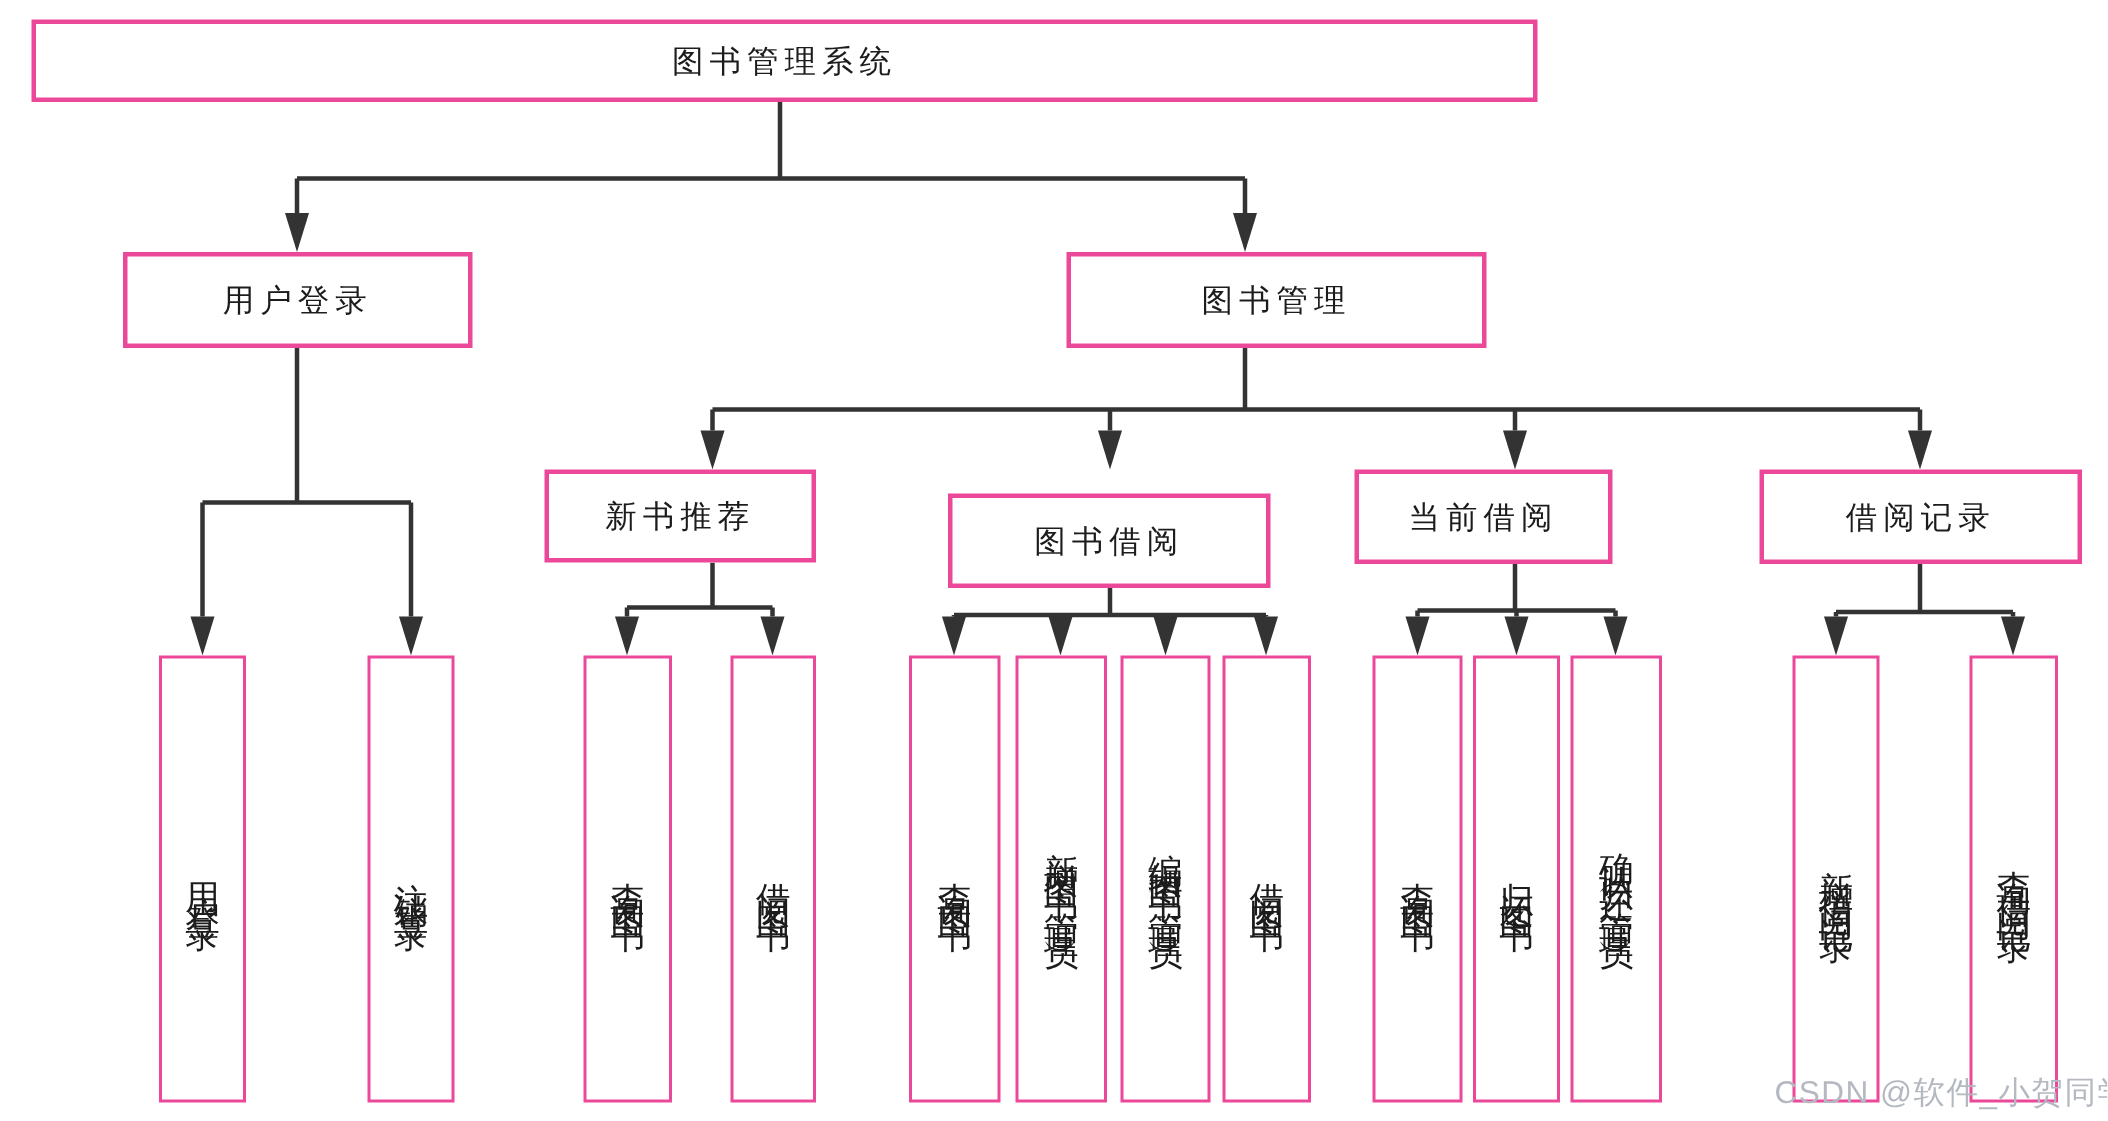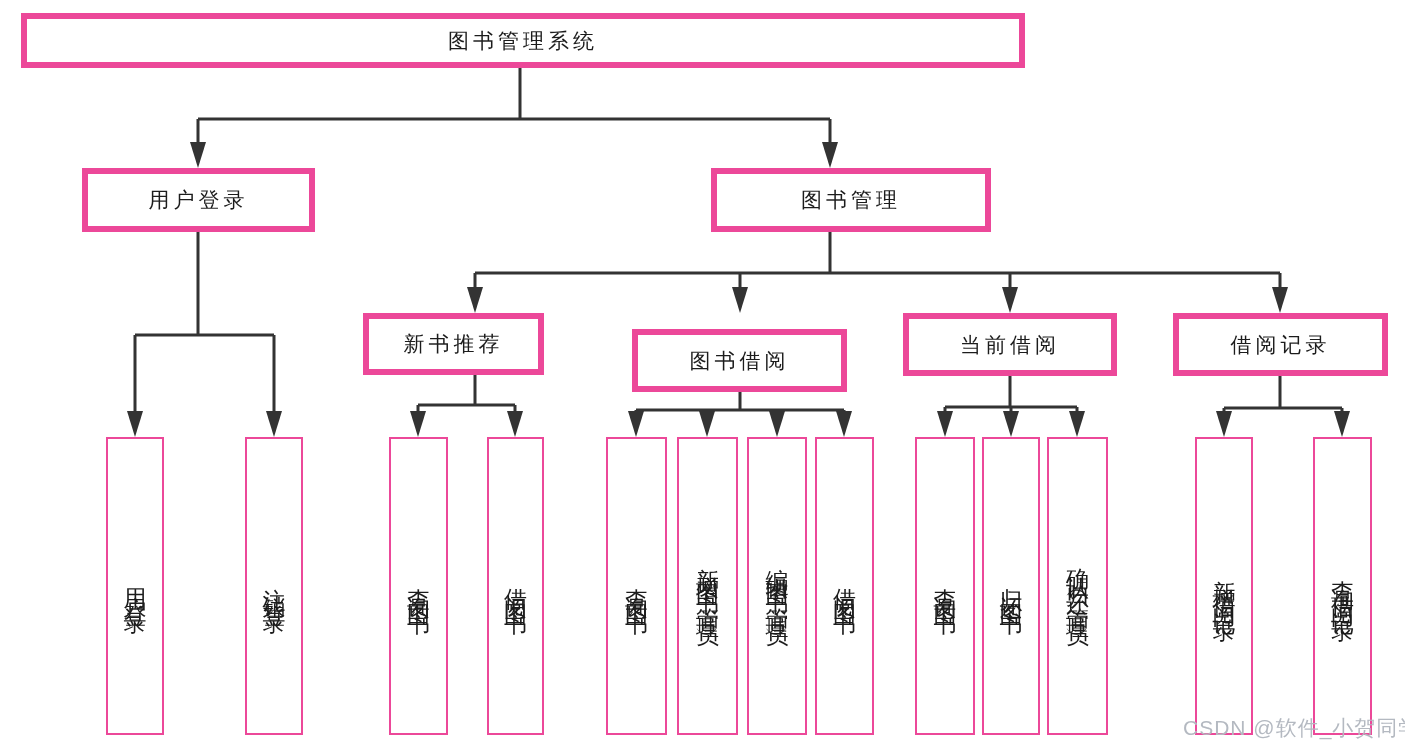--- a/index.html
+++ b/index.html
@@ -5,21 +5,21 @@
   html,body { margin:0; padding:0; background:#ffffff; }
   .stage {
     position:relative; width:1405px; height:747px; background:#ffffff;
     font-family:"Liberation Sans", sans-serif; overflow:hidden;
   }
   svg.connectors { position:absolute; left:0; top:0; width:1405px; height:747px; }
   svg.connectors path.line { stroke:#333333; stroke-width:3; fill:none; }
   svg.connectors path.arrow { fill:#333333; stroke:none; }
   .box {
     position:absolute; box-sizing:border-box; background:#ffffff;
-    border:6px solid #ec4899; display:flex; align-items:center; justify-content:center;
+    border:3px solid #ec4899; display:flex; align-items:center; justify-content:center;
     color:#1c1c1c;
   }
   .hbox { font-size:21px; letter-spacing:4px; white-space:nowrap; }
   .vbox { border-width:2.5px; }
   .vtext {
     writing-mode:vertical-rl; text-orientation:mixed;
     font-size:23px; letter-spacing:8px; line-height:1; white-space:nowrap;
   }
   .watermark {
     position:absolute; left:1183px; top:714px; font-size:21px;
@@ -84,21 +84,21 @@
   <div class="box hbox" style="left:711px; top:168px; width:280px; height:64px;">
     <span>图书管理</span>
   </div>
 
   <div class="box hbox" style="left:363px; top:313px; width:181px; height:62px;">
     <span>新书推荐</span>
   </div>
   <div class="box hbox" style="left:632px; top:313px; width:215px; height:63px;margin-top:16px;">
     <span>图书借阅</span>
   </div>
-  <div class="box hbox" style="left:903px; top:313px; width:214px; height:63px;">
+  <div class="box hbox" style="left:903px; top:313px; width:172px; height:63px;">
     <span>当前借阅</span>
   </div>
   <div class="box hbox" style="left:1173px; top:313px; width:215px; height:63px;">
     <span>借阅记录</span>
   </div>
 
   <div class="box vbox" style="left:106px; top:437px; width:58px; height:298px;">
     <span class="vtext">用户登录</span>
   </div>
   <div class="box vbox" style="left:245px; top:437px; width:58px; height:298px;">

